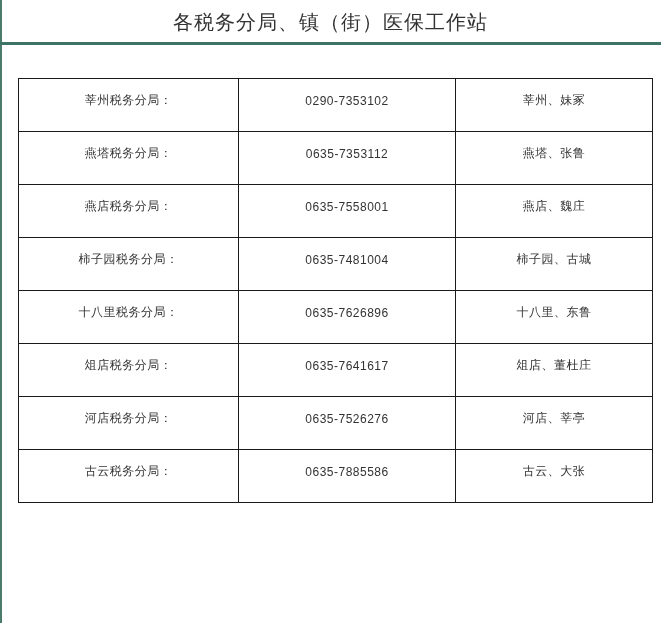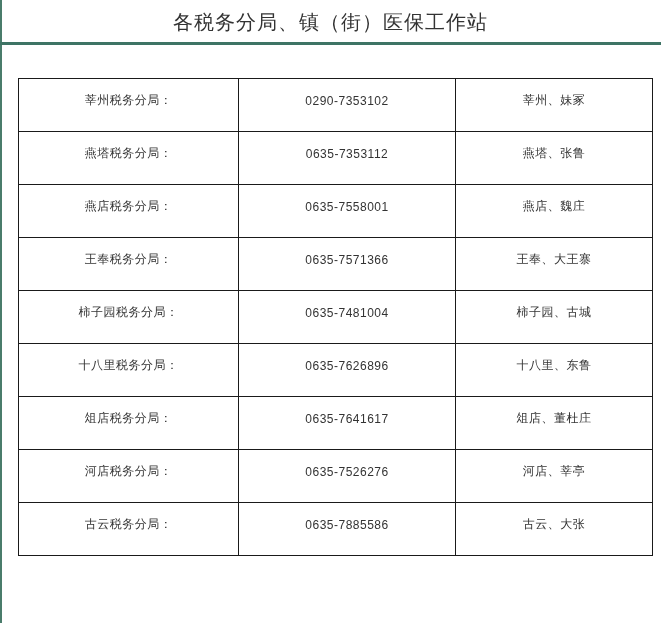--- a/index.html
+++ b/index.html
@@ -90,25 +90,20 @@
         <td>燕塔税务分局：</td>
         <td>0635-7353112</td>
         <td>燕塔、张鲁</td>
       </tr>
       <tr>
         <td>燕店税务分局：</td>
         <td>0635-7558001</td>
         <td>燕店、魏庄</td>
       </tr>
       <tr>
-        <td>王奉税务分局：</td>
-        <td>0635-7571366</td>
-        <td>王奉、大王寨</td>
-      </tr>
-      <tr>
         <td>柿子园税务分局：</td>
         <td>0635-7481004</td>
         <td>柿子园、古城</td>
       </tr>
       <tr>
         <td>十八里税务分局：</td>
         <td>0635-7626896</td>
         <td>十八里、东鲁</td>
       </tr>
       <tr>

